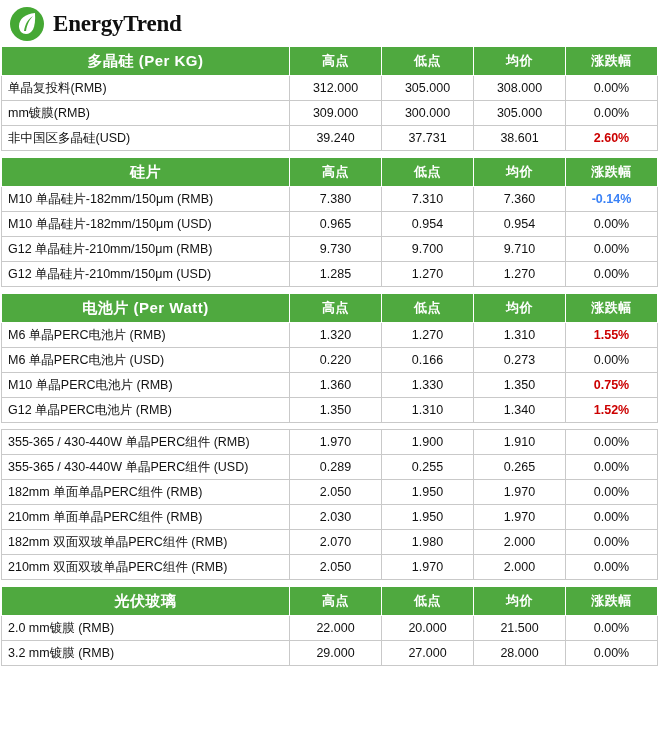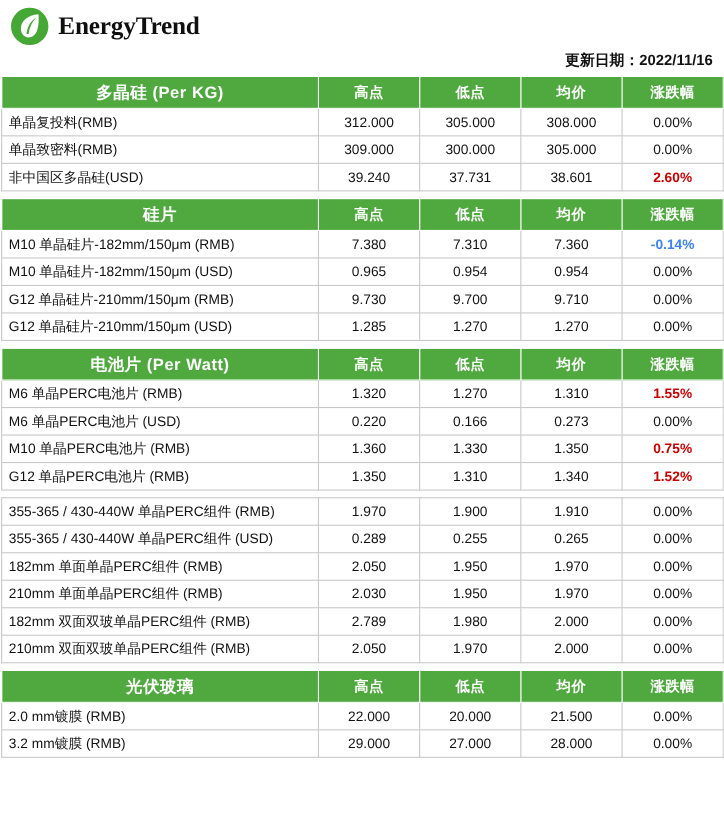--- a/index.html
+++ b/index.html
@@ -133,21 +133,20 @@
   <div class="header">
     <div class="logo-mark">
       <svg class="leaf" viewBox="0 0 18 24" xmlns="http://www.w3.org/2000/svg" aria-hidden="true">
         <path d="M17 1 C7 2 1 7 1 14 C1 19 4 22 8 22 C14 22 18 16 17 1 Z" fill="#ffffff"></path>
         <path d="M15 4 C10 7 7 12 6 19 L8 19 C9 12 12 7 15 4 Z" fill="#45a834"></path>
       </svg>
     </div>
     <div class="logo-text">EnergyTrend</div>
   </div>
 
-  <div class="date-line">更新日期：2022/11/16</div>
 
   <table class="price">
     <colgroup>
       <col class="c-name">
         <col class="c-high">
         <col class="c-low">
         <col class="c-avg">
         <col class="c-chg">
     </colgroup>
     <tbody id="table-body">
@@ -159,21 +158,21 @@
           <td>涨跌幅</td>
         </tr>
         <tr>
           <td class="name">单晶复投料(RMB)</td>
           <td class="num">312.000</td>
           <td class="num">305.000</td>
           <td class="num">308.000</td>
           <td class="chg flat">0.00%</td>
         </tr>
         <tr>
-          <td class="name">单晶致密料(RMB)</td>
+          <td class="name">mm镀膜(RMB)</td>
           <td class="num">309.000</td>
           <td class="num">300.000</td>
           <td class="num">305.000</td>
           <td class="chg flat">0.00%</td>
         </tr>
         <tr>
           <td class="name">非中国区多晶硅(USD)</td>
           <td class="num">39.240</td>
           <td class="num">37.731</td>
           <td class="num">38.601</td>
@@ -281,21 +280,21 @@
         </tr>
         <tr>
           <td class="name">210mm 单面单晶PERC组件 (RMB)</td>
           <td class="num">2.030</td>
           <td class="num">1.950</td>
           <td class="num">1.970</td>
           <td class="chg flat">0.00%</td>
         </tr>
         <tr>
           <td class="name">182mm 双面双玻单晶PERC组件 (RMB)</td>
-          <td class="num">2.789</td>
+          <td class="num">2.070</td>
           <td class="num">1.980</td>
           <td class="num">2.000</td>
           <td class="chg flat">0.00%</td>
         </tr>
         <tr>
           <td class="name">210mm 双面双玻单晶PERC组件 (RMB)</td>
           <td class="num">2.050</td>
           <td class="num">1.970</td>
           <td class="num">2.000</td>
           <td class="chg flat">0.00%</td>

